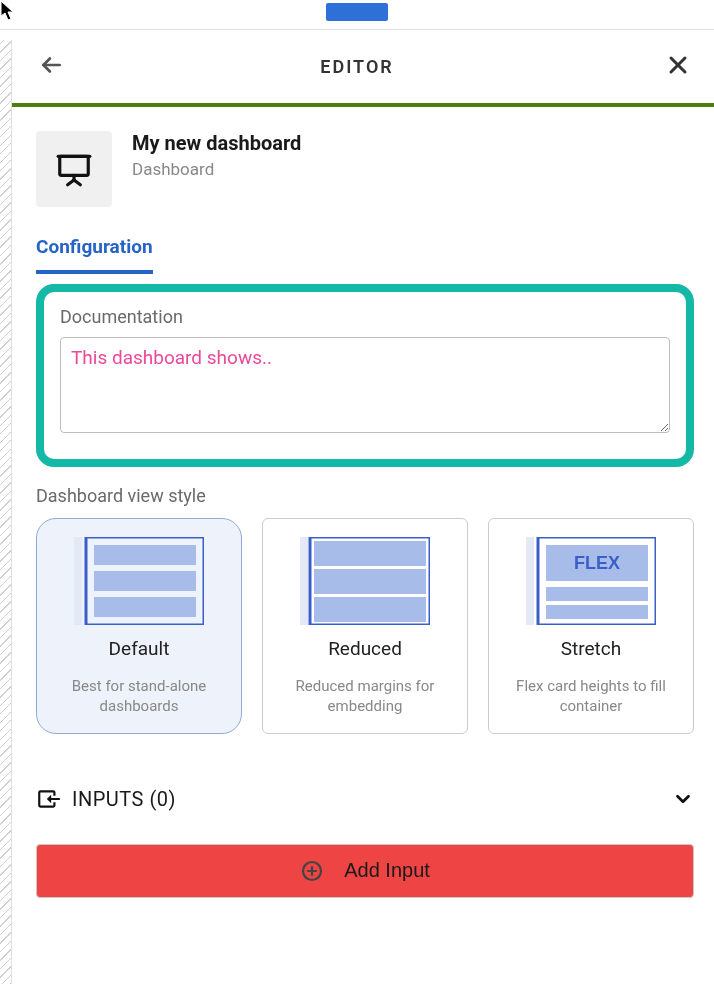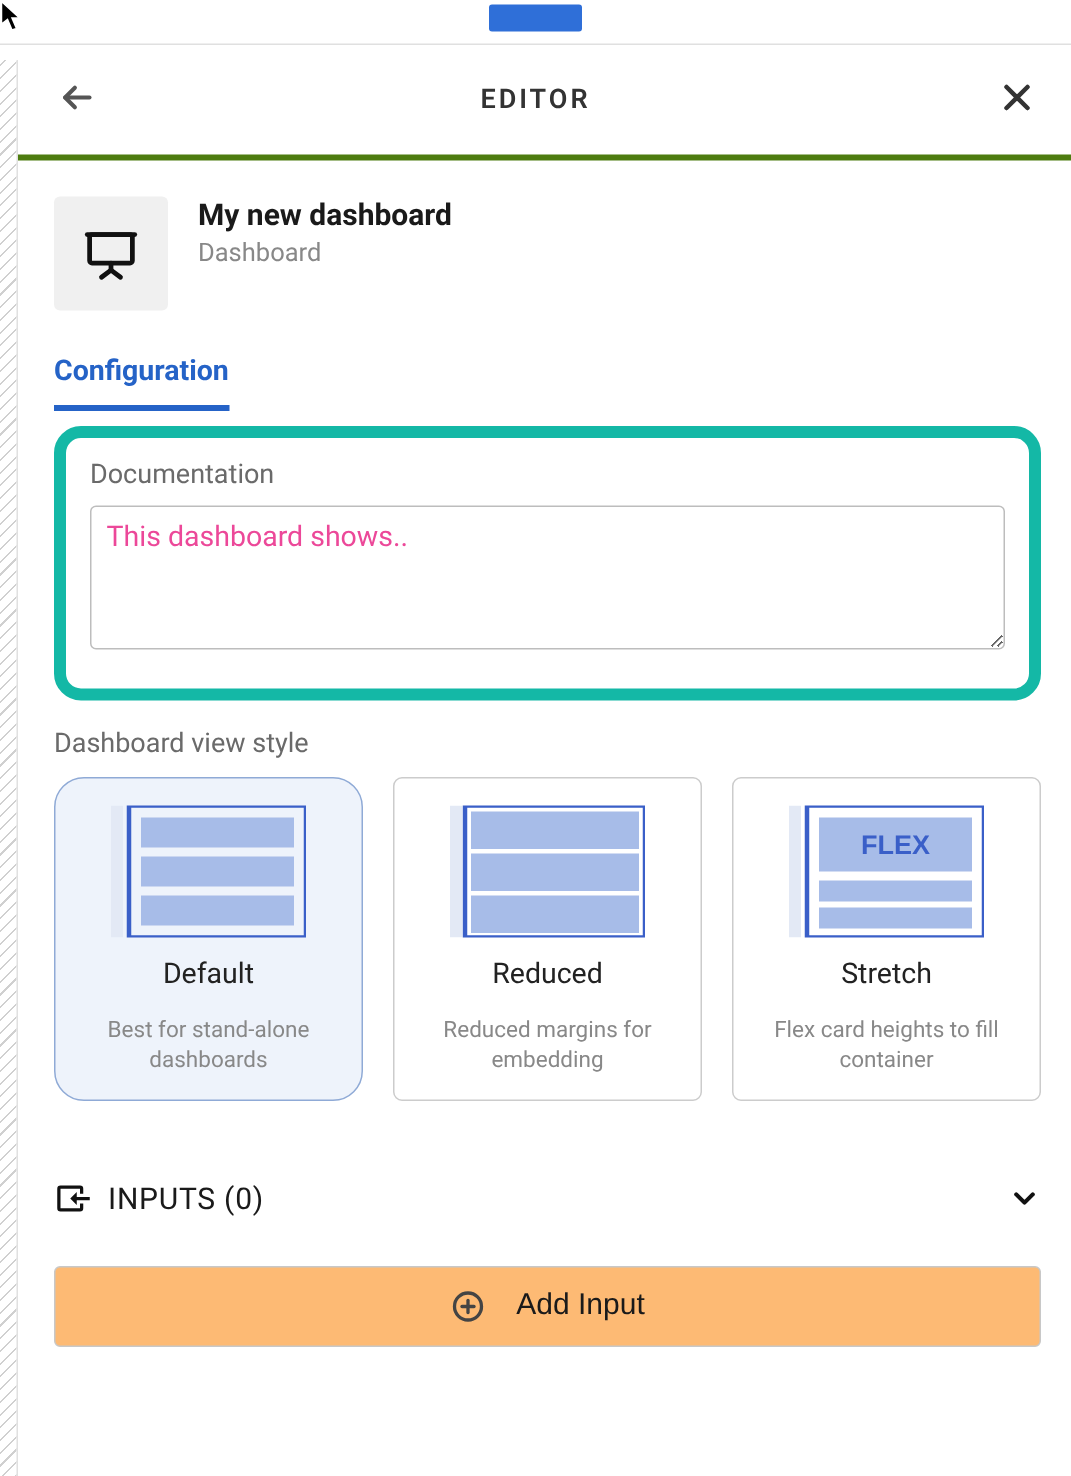--- a/index.html
+++ b/index.html
@@ -202,21 +202,21 @@
       font-weight: 400;
       color: #1a1a1a;
       letter-spacing: 0.5px;
     }
     .add-input-btn {
       width: 100%;
       margin-top: 28px;
       padding: 14px;
       border: 1px solid #c8c8c8;
       border-radius: 4px;
-      background: #fdba74;
+      background: #ef4444;
       font-size: 20px;
       color: #1a1a1a;
       cursor: pointer;
       display: flex;
       align-items: center;
       justify-content: center;
       gap: 20px;
     }
   </style>
 </head>

